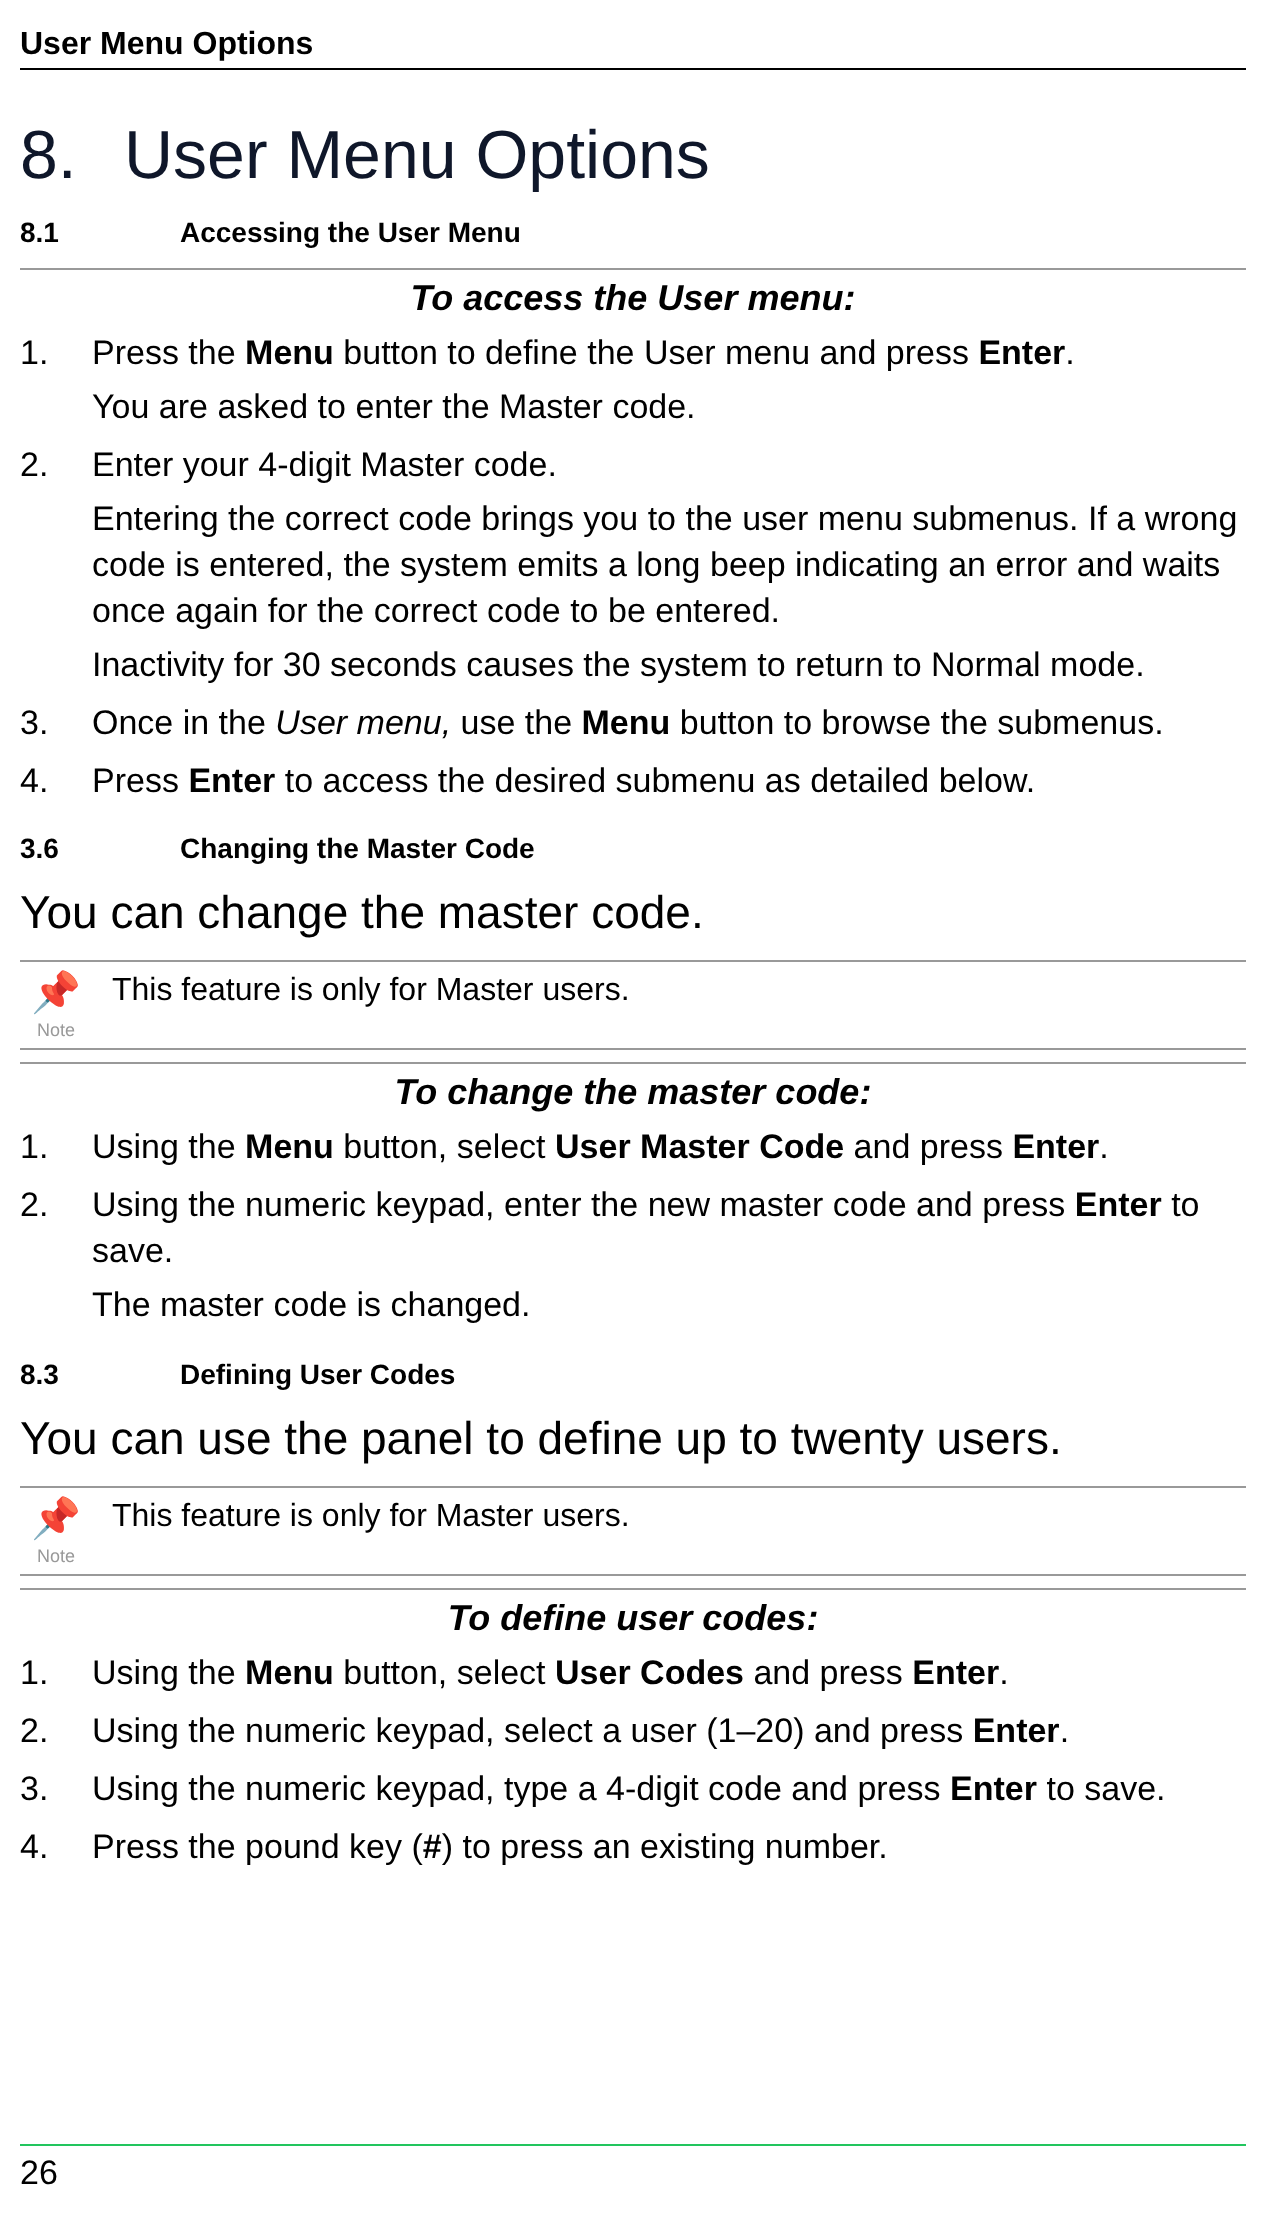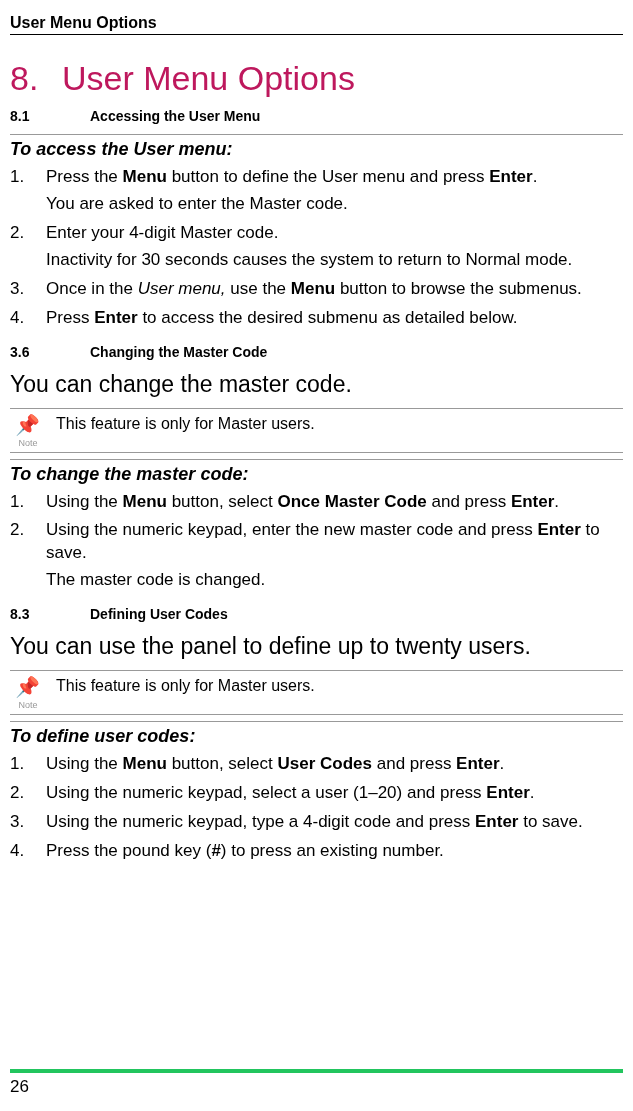--- a/index.html
+++ b/index.html
@@ -14,21 +14,21 @@
     }
     .running-header {
       font-weight: bold;
       font-size: 16px;
       border-bottom: 1px solid #000;
       padding-bottom: 2px;
       margin-bottom: 24px;
     }
     .chapter-title {
       font-size: 34px;
-      color: #be185d;
+      color: #0f172a;
       font-weight: 300;
       margin-bottom: 0;
     }
     .chapter-num {
       display: inline-block;
       width: 52px;
     }
     .section-heading {
       font-weight: bold;
       font-size: 14px;
@@ -46,20 +46,21 @@
     }
     .procedure-title {
       font-weight: bold;
       font-style: italic;
       font-size: 18px;
       border-top: 1px solid #999;
       padding-top: 4px;
       margin-top: 3px;
       margin-bottom: 6px;
       font-family: "Segoe UI", Arial, sans-serif;
+      text-align: center;
     }
     .step-list {
       list-style: none;
       font-size: 17px;
       line-height: 1.35;
     }
     .step {
       display: flex;
       margin-bottom: 2px;
     }
@@ -95,21 +96,21 @@
       font-size: 9px;
       color: #999;
       display: block;
       margin-top: 2px;
     }
     .footer {
       position: absolute;
       bottom: 14px;
       left: 10px;
       right: 10px;
-      border-top: 4px solid #22c55e;
+      border-top: 1px solid #22c55e;
       padding-top: 4px;
       display: flex;
       justify-content: space-between;
       font-size: 17px;
     }
     strong { font-weight: bold; }
     em.menu { font-style: italic; }
   </style>
 </head>
 <body>
@@ -131,20 +132,21 @@
     <div class="step-num">1.</div>
     <div class="step-body">
       <p><span>Press the </span><strong>Menu</strong><span> button to define the User menu and press </span><strong>Enter</strong><span>.</span></p>
       <p>You are asked to enter the Master code.</p>
     </div>
   </div>
   <div class="step">
     <div class="step-num">2.</div>
     <div class="step-body">
       <p>Enter your 4-digit Master code.</p>
+      <p>Entering the correct code brings you to the user menu submenus. If a wrong code is entered, the system emits a long beep indicating an error and waits once again for the correct code to be entered.</p>
       <p>Inactivity for 30 seconds causes the system to return to Normal mode.</p>
     </div>
   </div>
   <div class="step">
     <div class="step-num">3.</div>
     <div class="step-body">
       <p><span>Once in the </span><em class="menu">User menu,</em><span> use the </span><strong>Menu</strong><span> button to browse the submenus.</span></p>
     </div>
   </div>
   <div class="step">
@@ -167,21 +169,21 @@
   </div>
   <div>This feature is only for Master users.</div>
 </div>
 
 <div class="procedure-title">To change the master code:</div>
 
 <div class="step-list">
   <div class="step">
     <div class="step-num">1.</div>
     <div class="step-body">
-      <p><span>Using the </span><strong>Menu</strong><span> button, select </span><strong>Once Master Code</strong><span> and press </span><strong>Enter</strong><span>.</span></p>
+      <p><span>Using the </span><strong>Menu</strong><span> button, select </span><strong>User Master Code</strong><span> and press </span><strong>Enter</strong><span>.</span></p>
     </div>
   </div>
   <div class="step">
     <div class="step-num">2.</div>
     <div class="step-body">
       <p><span>Using the numeric keypad, enter the new master code and press </span><strong>Enter</strong><span> to save.</span></p>
       <p>The master code is changed.</p>
     </div>
   </div>
 </div>

